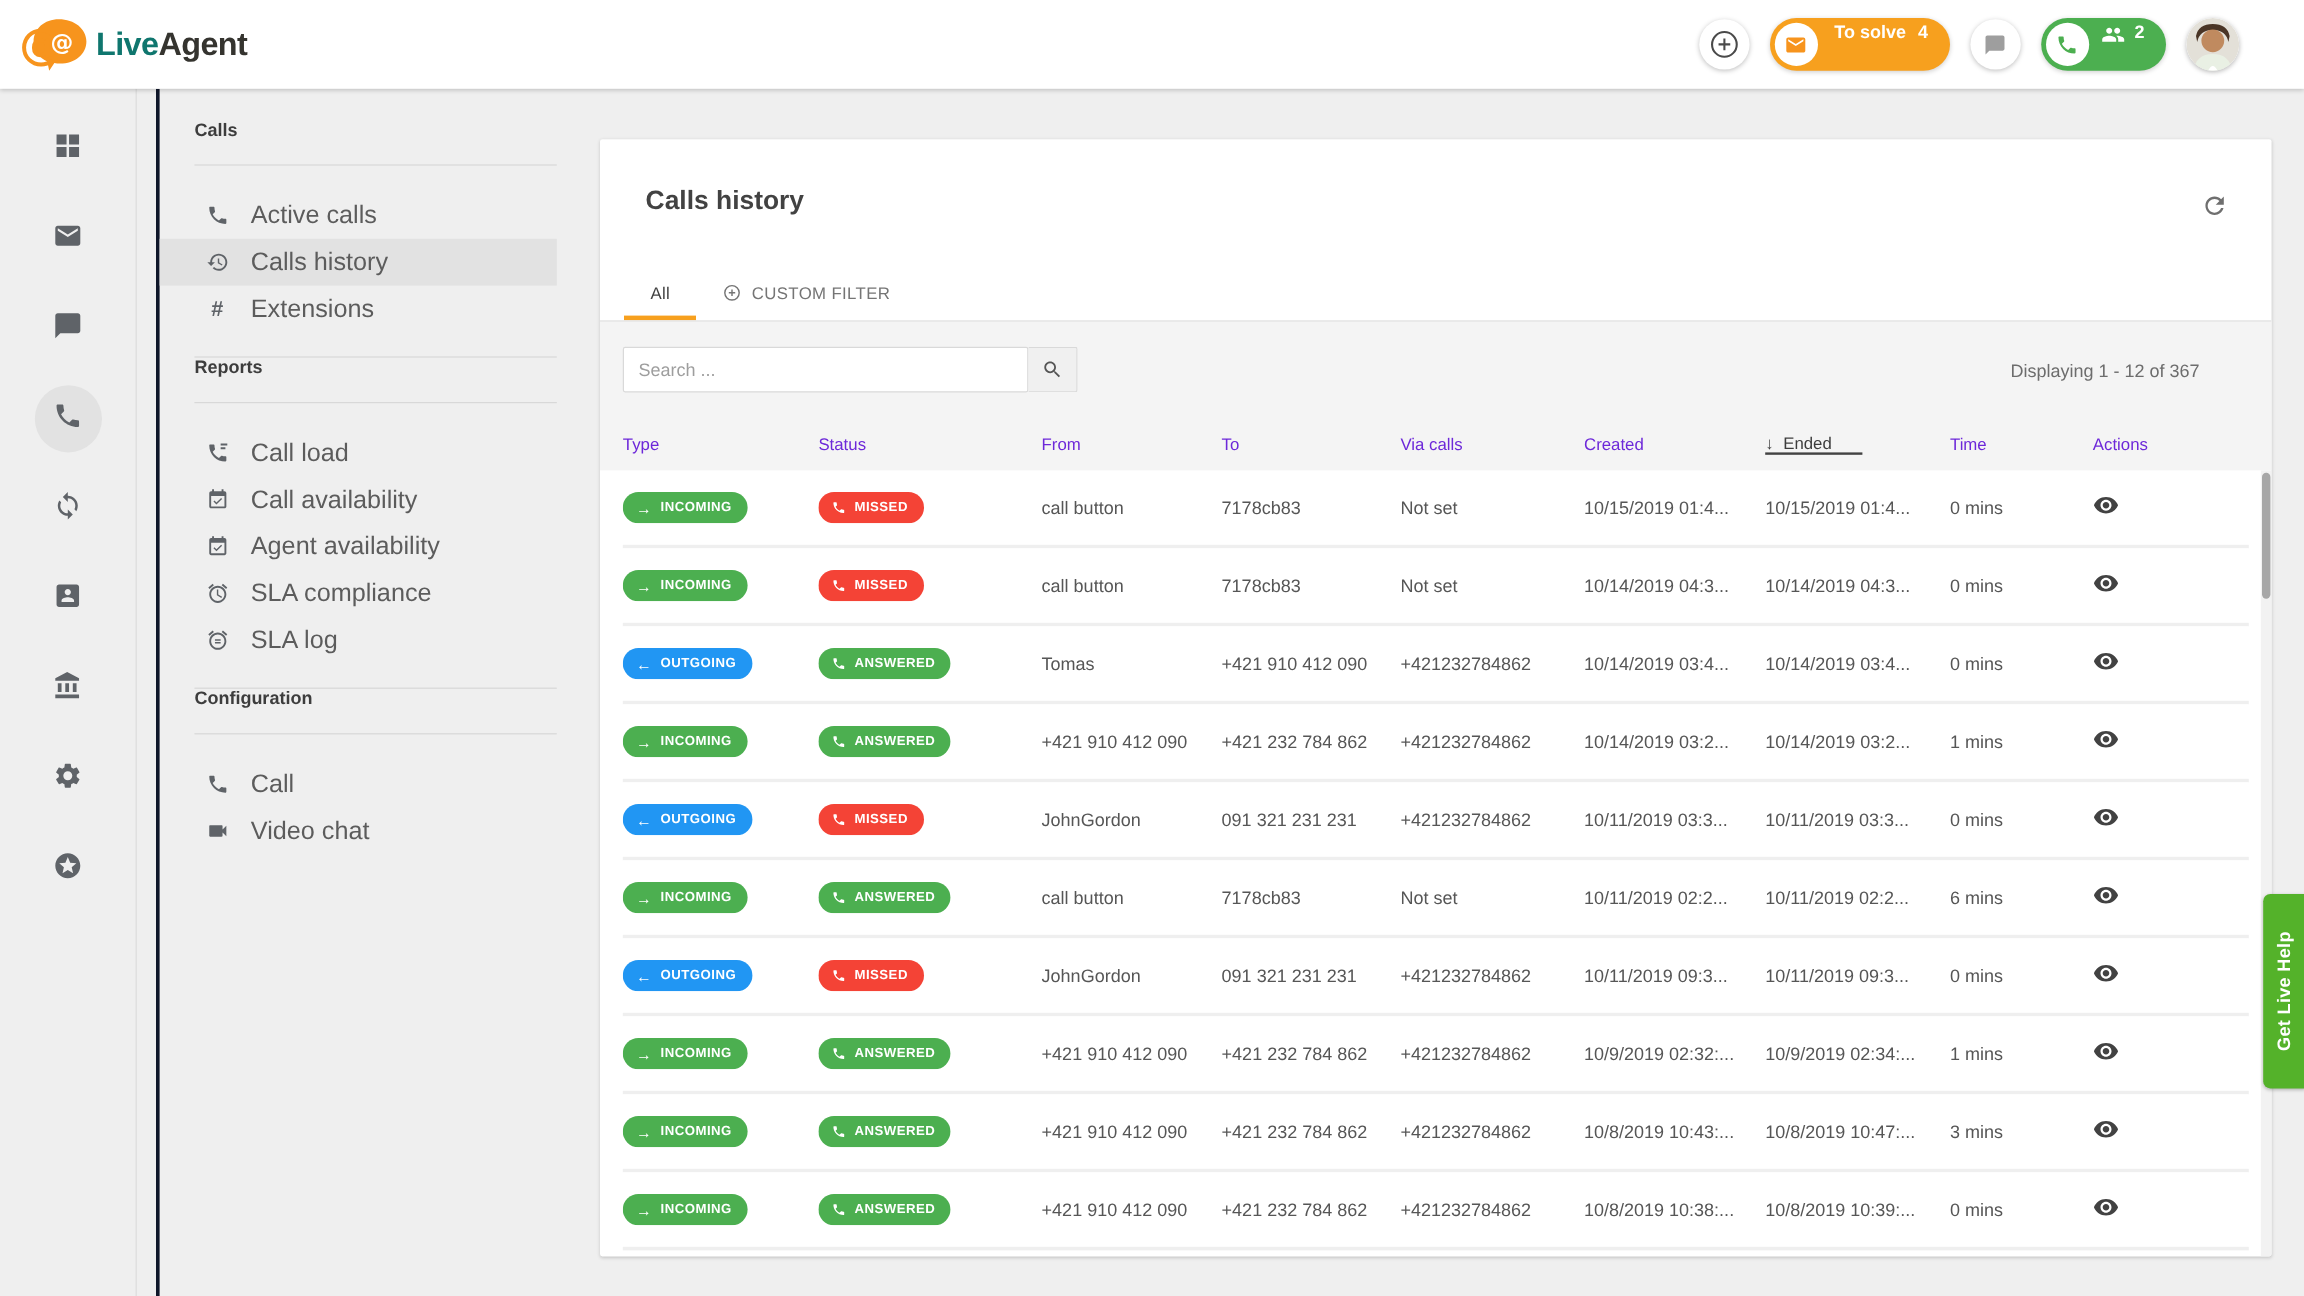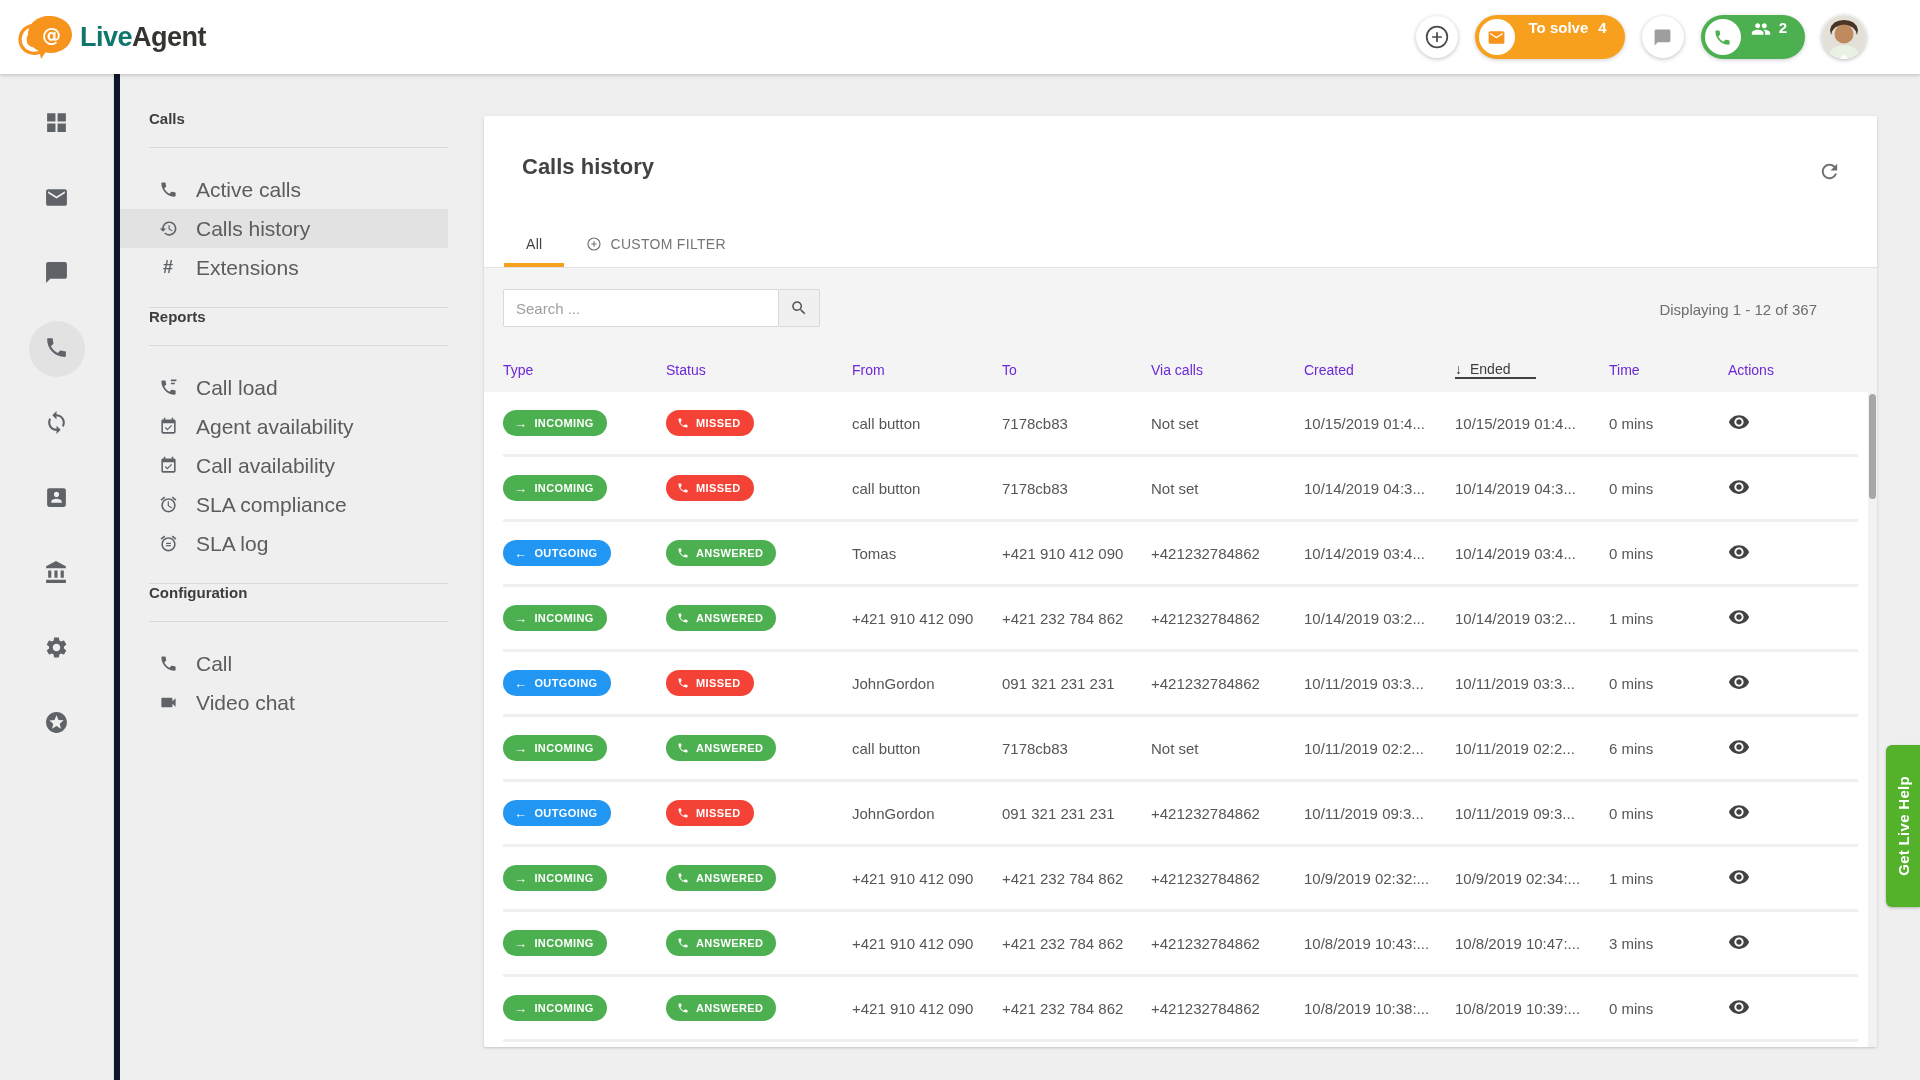--- a/index.html
+++ b/index.html
@@ -33,22 +33,22 @@
   
   .app { display:flex; height:1006px; }
 
   .rail { width:114px; flex:0 0 114px; border-right:1px solid #dcdcdc;
     display:flex; flex-direction:column; align-items:center; padding-top:22px; }
   .rail-item { width:56px; height:56px; border-radius:50%; display:flex;
     align-items:center; justify-content:center; margin-bottom:19px; cursor:pointer; }
   .rail-item svg { width:25px; height:25px; fill:#5f6368; }
   .rail-item.active { background:#e2e2e2; }
 
-  .nav { width:334px; flex:0 0 334px; margin-left:0; border-left:6px solid #0f172a;
-    padding-top:36px; }
+  .nav { width:334px; flex:0 0 334px; margin-left:16px; border-left:3px solid #0f172a;
+    padding-top:26px; }
   .sec-title { font-size:15px; font-weight:bold; color:#3d3d3d; padding-left:29px;
     margin-bottom:20px; }
   .nav hr { border:none; border-top:1px solid #d8d8d8; margin:0 0 0 29px; }
   .sec-items { padding:22px 0 20px 0; }
   .nav-item { height:39px; display:flex; align-items:center; padding-left:38px;
     cursor:pointer; }
   .nav-item.active { background:#e2e2e2; }
   .nav-icon { width:20px; height:20px; display:flex; align-items:center;
     justify-content:center; }
   .nav-icon svg { width:19px; height:19px; fill:#5f6368; }
@@ -69,21 +69,21 @@
   .tab { position:relative; padding:15px 22px; font-size:14px; color:#757575;
     cursor:pointer; display:flex; align-items:center; gap:8px; letter-spacing:.3px; }
   .tab.active { color:#424242; }
   .tab.active::after { content:""; position:absolute; left:0; right:0; bottom:0;
     height:4px; background:#f7a01e; }
   .tab svg { width:16px; height:16px; fill:none; stroke:#757575; stroke-width:1.8; }
 
   .toolbar { background:#f4f4f4; border-top:1px solid #e2e2e2; height:125px;
     padding:21px 19px 0 19px; position:relative; }
   .search-row { display:flex; align-items:center; }
-  .search-input { width:276px; height:38px; border:1px solid #d9d9d9; border-radius:2px;
+  .search-input { width:338px; height:38px; border:1px solid #d9d9d9; border-radius:2px;
     background:#fff; padding:0 12px; font-size:15px; color:#424242; outline:none; }
   .search-input::placeholder { color:#9e9e9e; }
   .search-btn { width:41px; height:38px; border:1px solid #d9d9d9; border-left:none;
     background:#f0f0f0; border-radius:0 2px 2px 0; cursor:pointer; display:flex;
     align-items:center; justify-content:center; }
   .search-btn svg { width:18px; height:18px; fill:#555; }
   .displaying { position:absolute; right:60px; top:33px; font-size:15px; color:#6d6d6d; }
 
   .tgrid { display:grid;
     grid-template-columns:163px 186px 150px 149px 153px 151px 154px 119px 1fr;
@@ -274,30 +274,30 @@
             </span>
     <span class="nav-label">Call load</span>
   </div>
 
   <div class="nav-item">
     <span class="nav-icon">
               <svg viewBox="0 0 24 24">
                 <path d="M16.53 11.06 15.47 10l-4.88 4.88-2.12-2.12-1.06 1.06L10.59 17l5.94-5.94zM19 3h-1V1h-2v2H8V1H6v2H5c-1.11 0-1.99.9-1.99 2L3 19c0 1.1.89 2 2 2h14c1.1 0 2-.9 2-2V5c0-1.1-.9-2-2-2zm0 16H5V8h14v11z"></path>
               </svg>
             </span>
+    <span class="nav-label">Call availability</span>
+  </div>
+
+  <div class="nav-item">
+    <span class="nav-icon">
+              <svg viewBox="0 0 24 24">
+                <path d="M16.53 11.06 15.47 10l-4.88 4.88-2.12-2.12-1.06 1.06L10.59 17l5.94-5.94zM19 3h-1V1h-2v2H8V1H6v2H5c-1.11 0-1.99.9-1.99 2L3 19c0 1.1.89 2 2 2h14c1.1 0 2-.9 2-2V5c0-1.1-.9-2-2-2zm0 16H5V8h14v11z"></path>
+              </svg>
+            </span>
     <span class="nav-label">Agent availability</span>
-  </div>
-
-  <div class="nav-item">
-    <span class="nav-icon">
-              <svg viewBox="0 0 24 24">
-                <path d="M16.53 11.06 15.47 10l-4.88 4.88-2.12-2.12-1.06 1.06L10.59 17l5.94-5.94zM19 3h-1V1h-2v2H8V1H6v2H5c-1.11 0-1.99.9-1.99 2L3 19c0 1.1.89 2 2 2h14c1.1 0 2-.9 2-2V5c0-1.1-.9-2-2-2zm0 16H5V8h14v11z"></path>
-              </svg>
-            </span>
-    <span class="nav-label">Call availability</span>
   </div>
 
   <div class="nav-item">
     <span class="nav-icon">
               <svg viewBox="0 0 24 24">
                 <path d="M22 5.72l-4.6-3.86-1.29 1.53 4.6 3.86L22 5.72zM7.88 3.39 6.6 1.86 2 5.71l1.29 1.53 4.59-3.85zM12.5 8H11v6l4.75 2.85.75-1.23-4-2.37V8zM12 4c-4.97 0-9 4.03-9 9s4.02 9 9 9c4.97 0 9-4.03 9-9s-4.03-9-9-9zm0 16c-3.87 0-7-3.13-7-7s3.13-7 7-7 7 3.13 7 7-3.13 7-7 7z"></path>
               </svg>
             </span>
     <span class="nav-label">SLA compliance</span>
   </div>

